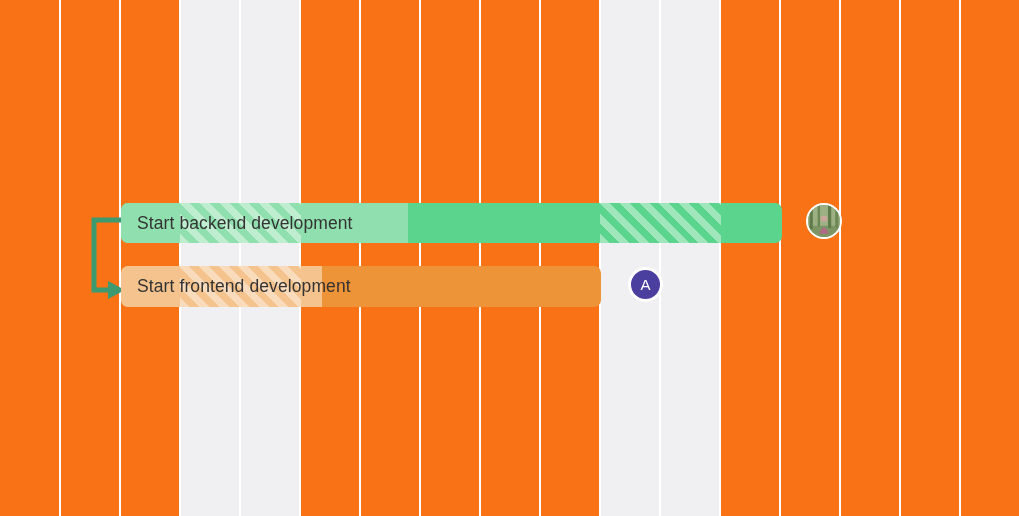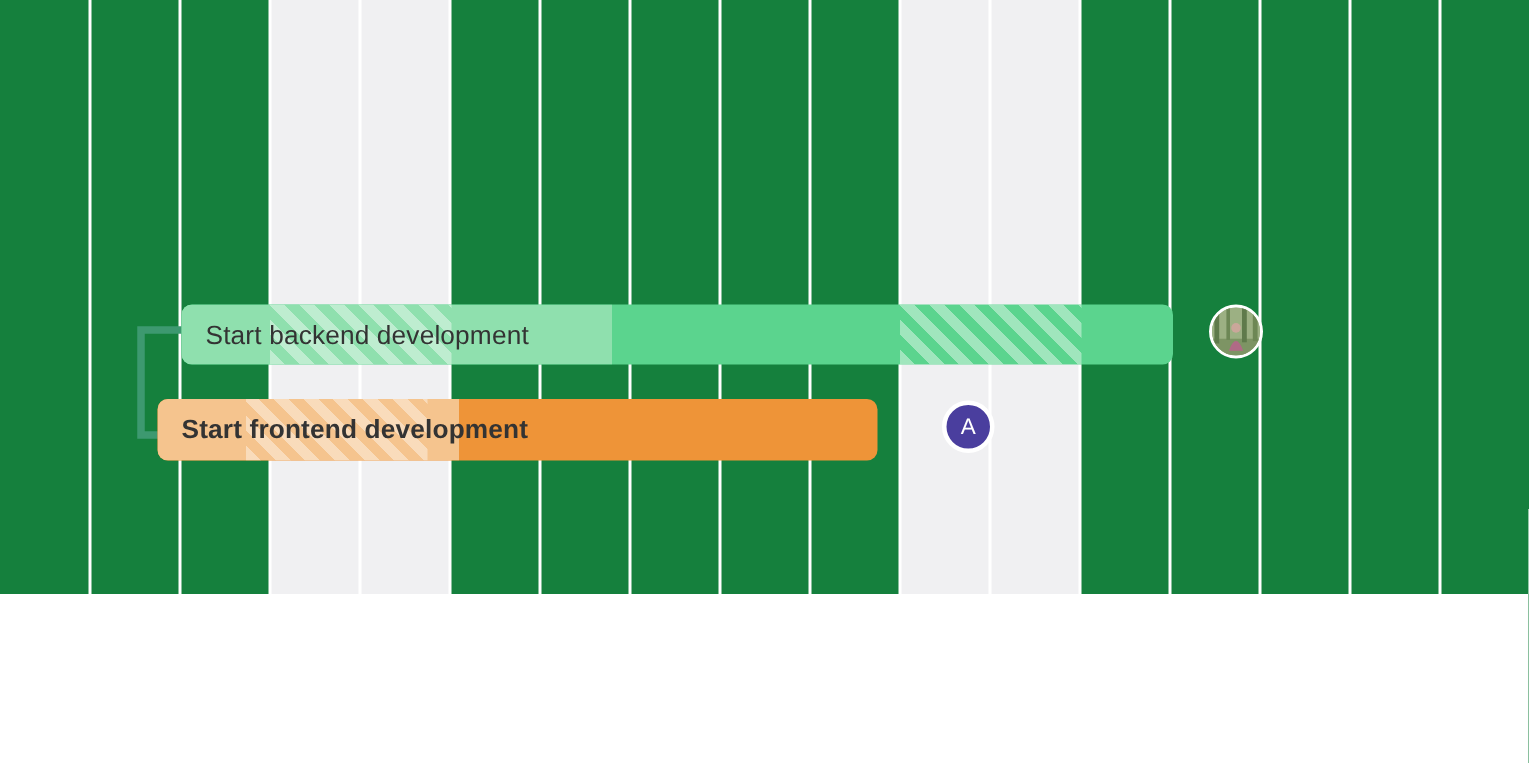--- a/index.html
+++ b/index.html
@@ -99,21 +99,21 @@
   }
   .avatar-photo svg {
     display: block;
     width: 100%;
     height: 100%;
   }
 </style>
 </head>
 <body>
 
-<div id="gantt-root" style="width: 1019px; height: 396px; background: #15803d;">
+<div id="gantt-root" style="width: 1019px; height: 516px; background: #f97316;">
 
   <div class="grid-layer">
       <div class="weekend-band" style="left: 180px; width: 120px; background: rgb(240, 240, 242);"></div>
       <div class="weekend-band" style="left: 600px; width: 120px; background: rgb(240, 240, 242);"></div>
       <div class="grid-line" style="left: 59px; width: 2px; background: rgb(255, 255, 255);"></div>
       <div class="grid-line" style="left: 119px; width: 2px; background: rgb(255, 255, 255);"></div>
       <div class="grid-line" style="left: 179px; width: 2px; background: rgb(255, 255, 255);"></div>
       <div class="grid-line" style="left: 239px; width: 2px; background: rgb(255, 255, 255);"></div>
       <div class="grid-line" style="left: 299px; width: 2px; background: rgb(255, 255, 255);"></div>
       <div class="grid-line" style="left: 359px; width: 2px; background: rgb(255, 255, 255);"></div>
@@ -146,21 +146,21 @@
           <rect x="0" y="0" width="40" height="40" fill="#9cb083"></rect>
           <rect x="0" y="26" width="40" height="14" fill="#7d9464"></rect>
           <rect x="2" y="0" width="4" height="30" fill="#5f7a4b"></rect>
           <rect x="12" y="0" width="3" height="27" fill="#6d8755"></rect>
           <rect x="25" y="0" width="4" height="29" fill="#5f7a4b"></rect>
           <rect x="34" y="0" width="4" height="28" fill="#6d8755"></rect>
           <ellipse cx="20" cy="17" rx="4" ry="4" fill="#caa79a"></ellipse>
           <path d="M14 36 Q20 20 26 36 Z" fill="#b06a86"></path>
         </svg>
       </div>
-      <div class="task-bar" style="left: 105px; top: 266px; width: 480px; height: 41px; background: rgb(238, 148, 56); font-weight: bold;">
+      <div class="task-bar" style="left: 121px; top: 266px; width: 480px; height: 41px; background: rgb(238, 148, 56);">
         <div class="bar-fill-light" style="left: 0px; width: 201px; background: rgb(245, 196, 142);"></div>
         <div class="bar-hatch" style="left: 59px; width: 121px; background-image: repeating-linear-gradient(45deg, rgba(255, 255, 255, 0.4) 0px, rgba(255, 255, 255, 0.4) 7px, rgba(0, 0, 0, 0) 7px, rgba(0, 0, 0, 0) 14px);"></div>
         <div class="bar-label">Start frontend development</div>
       </div>
       <div class="avatar avatar-initials" style="left: 628px; top: 267px; width: 35px; height: 35px; background: rgb(74, 62, 158);">
         <span>A</span>
       </div>
     </div>
 
 </div>

